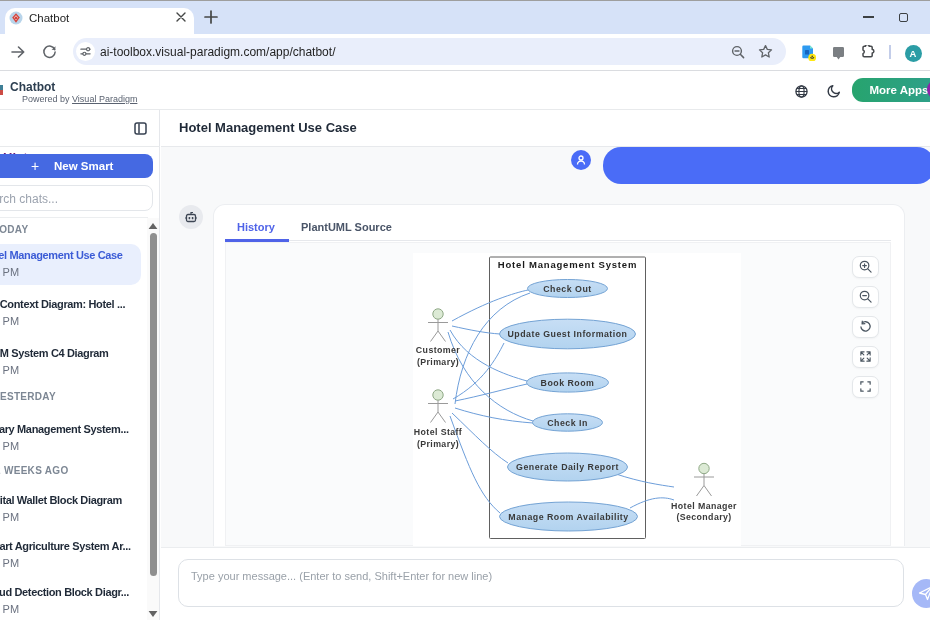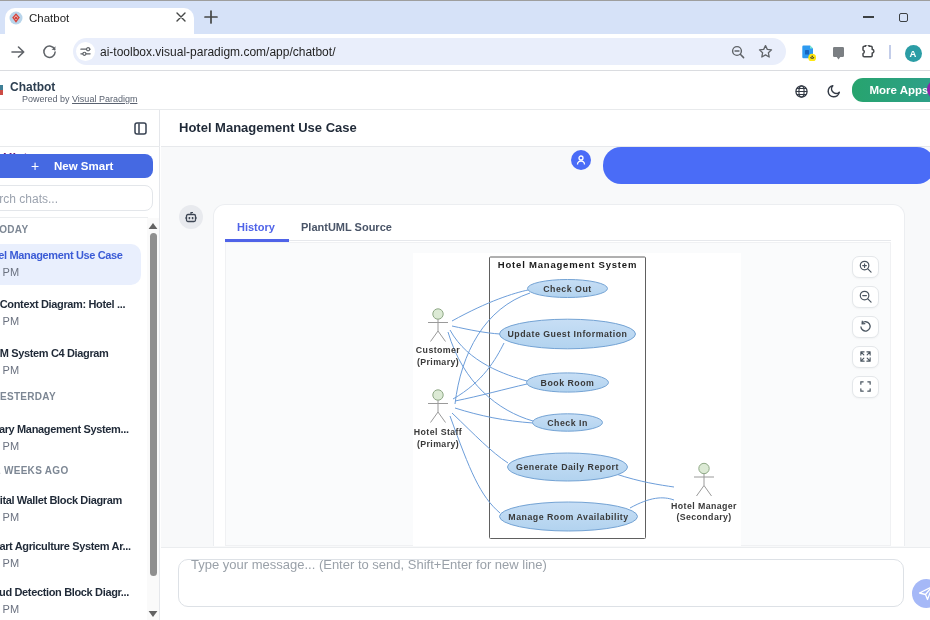--- a/index.html
+++ b/index.html
@@ -258,19 +258,19 @@
     </svg>
   <div class="abs" style="left:852px;top:376px;width:27px;height:22px;background:#fff;border:1px solid #e4e7ea;border-radius:7px;box-shadow:0 1px 2px rgba(0,0,0,0.04);"></div>
   <svg class="abs" style="left:859px;top:380px" width="13" height="13" viewBox="0 0 14 14">
       <g stroke="#4a5560" stroke-width="1.3" fill="none" stroke-linecap="round">
         <path d="M2 4.5 V2 h2.5 M9.5 2 H12 v2.5 M12 9.5 V12 H9.5 M4.5 12 H2 V9.5"></path>
       </g>
     </svg>
 
   <div class="abs" style="left:161px;top:547px;width:769px;height:73px;background:#fff;border-top:1px solid #ebedef;"></div>
   <div class="abs" style="left:178px;top:559px;width:726px;height:48px;background:#fff;border:1px solid #dde1e6;border-radius:10px;"></div>
-  <div class="abs" style="left:191px;top:557px;font-size:13px;color:#9aa1a9;">Type your message... (Enter to send, Shift+Enter for new line)</div>
+  <div class="abs" style="left:191px;top:570px;font-size:11px;color:#9aa1a9;">Type your message... (Enter to send, Shift+Enter for new line)</div>
   <div class="abs" style="left:912px;top:578.5px;width:29px;height:29px;border-radius:50%;background:#a5b8f7;"></div>
   <svg class="abs" style="left:918px;top:585px" width="16" height="16" viewBox="0 0 16 16">
       <path d="M1.5 8 L14.5 1.5 L9.5 14.5 L7.5 9.5 Z M7.5 9.5 L14.5 1.5" fill="none" stroke="#fff" stroke-width="1.3" stroke-linejoin="round"></path>
     </svg>
 
 </div>
 
 </body></html>

